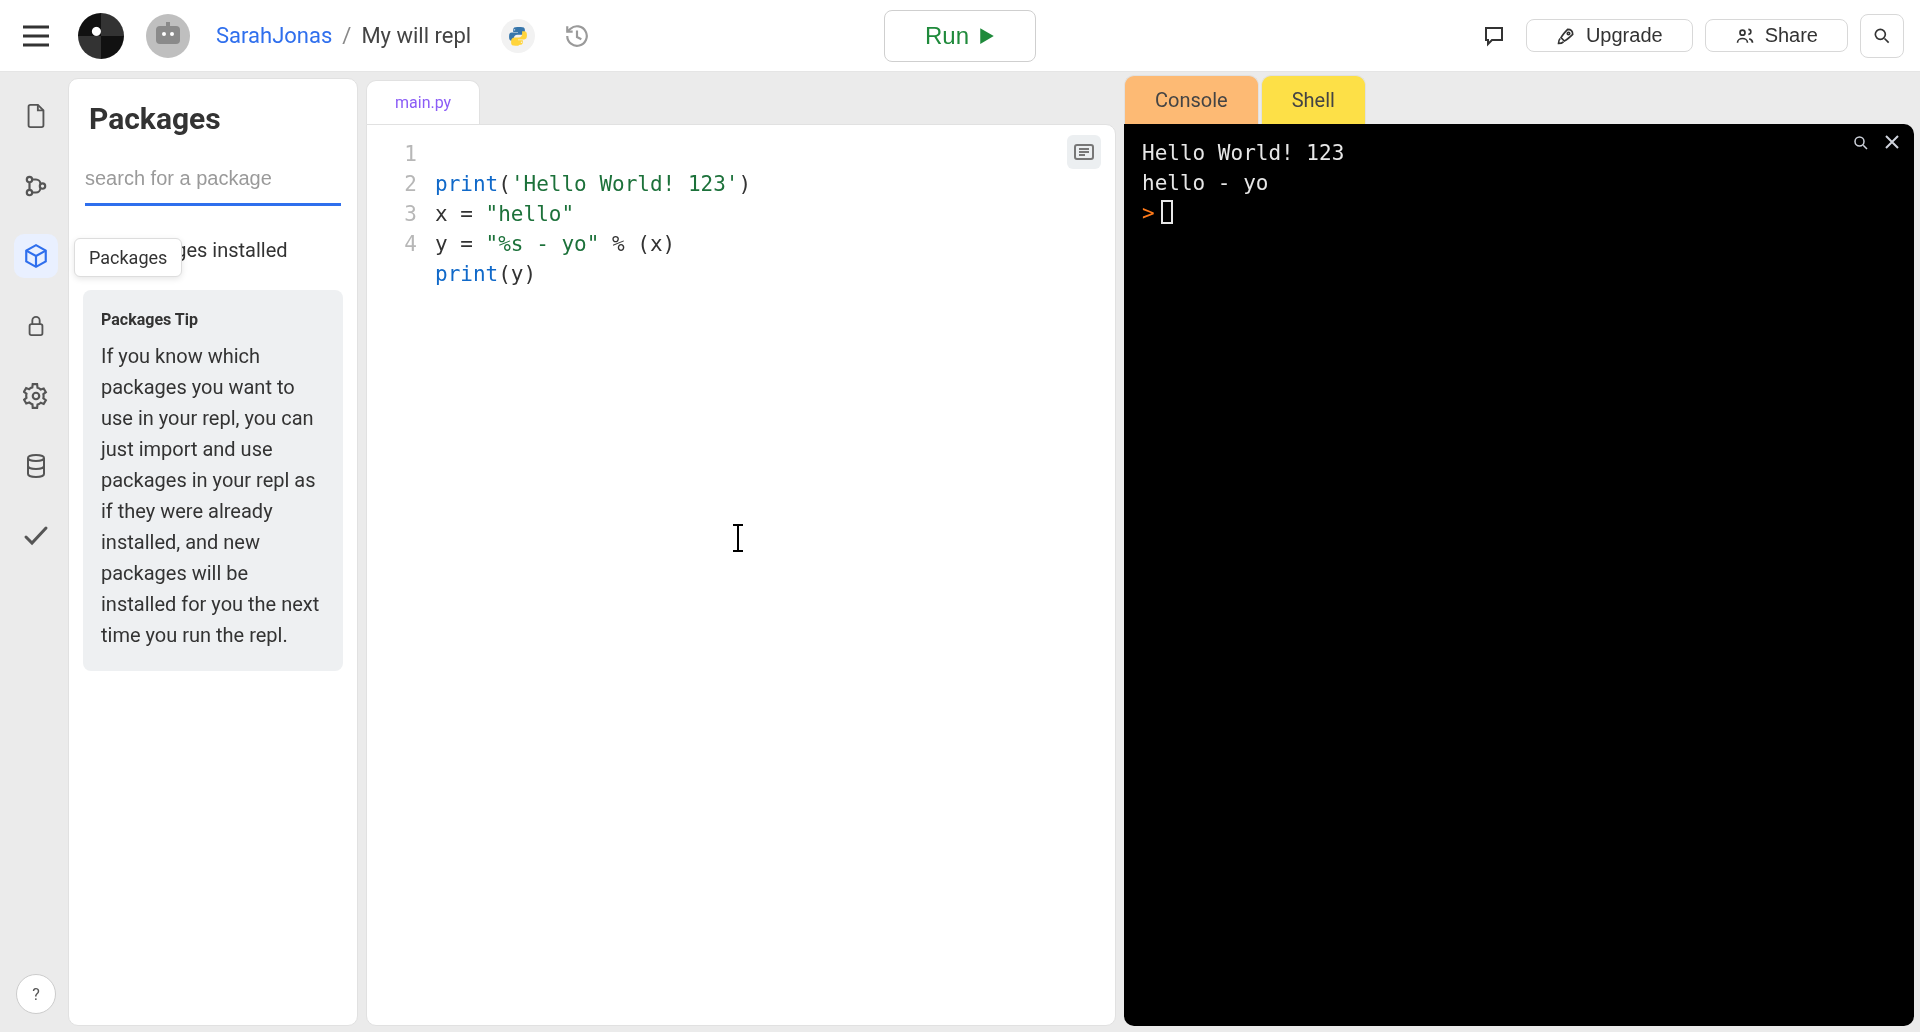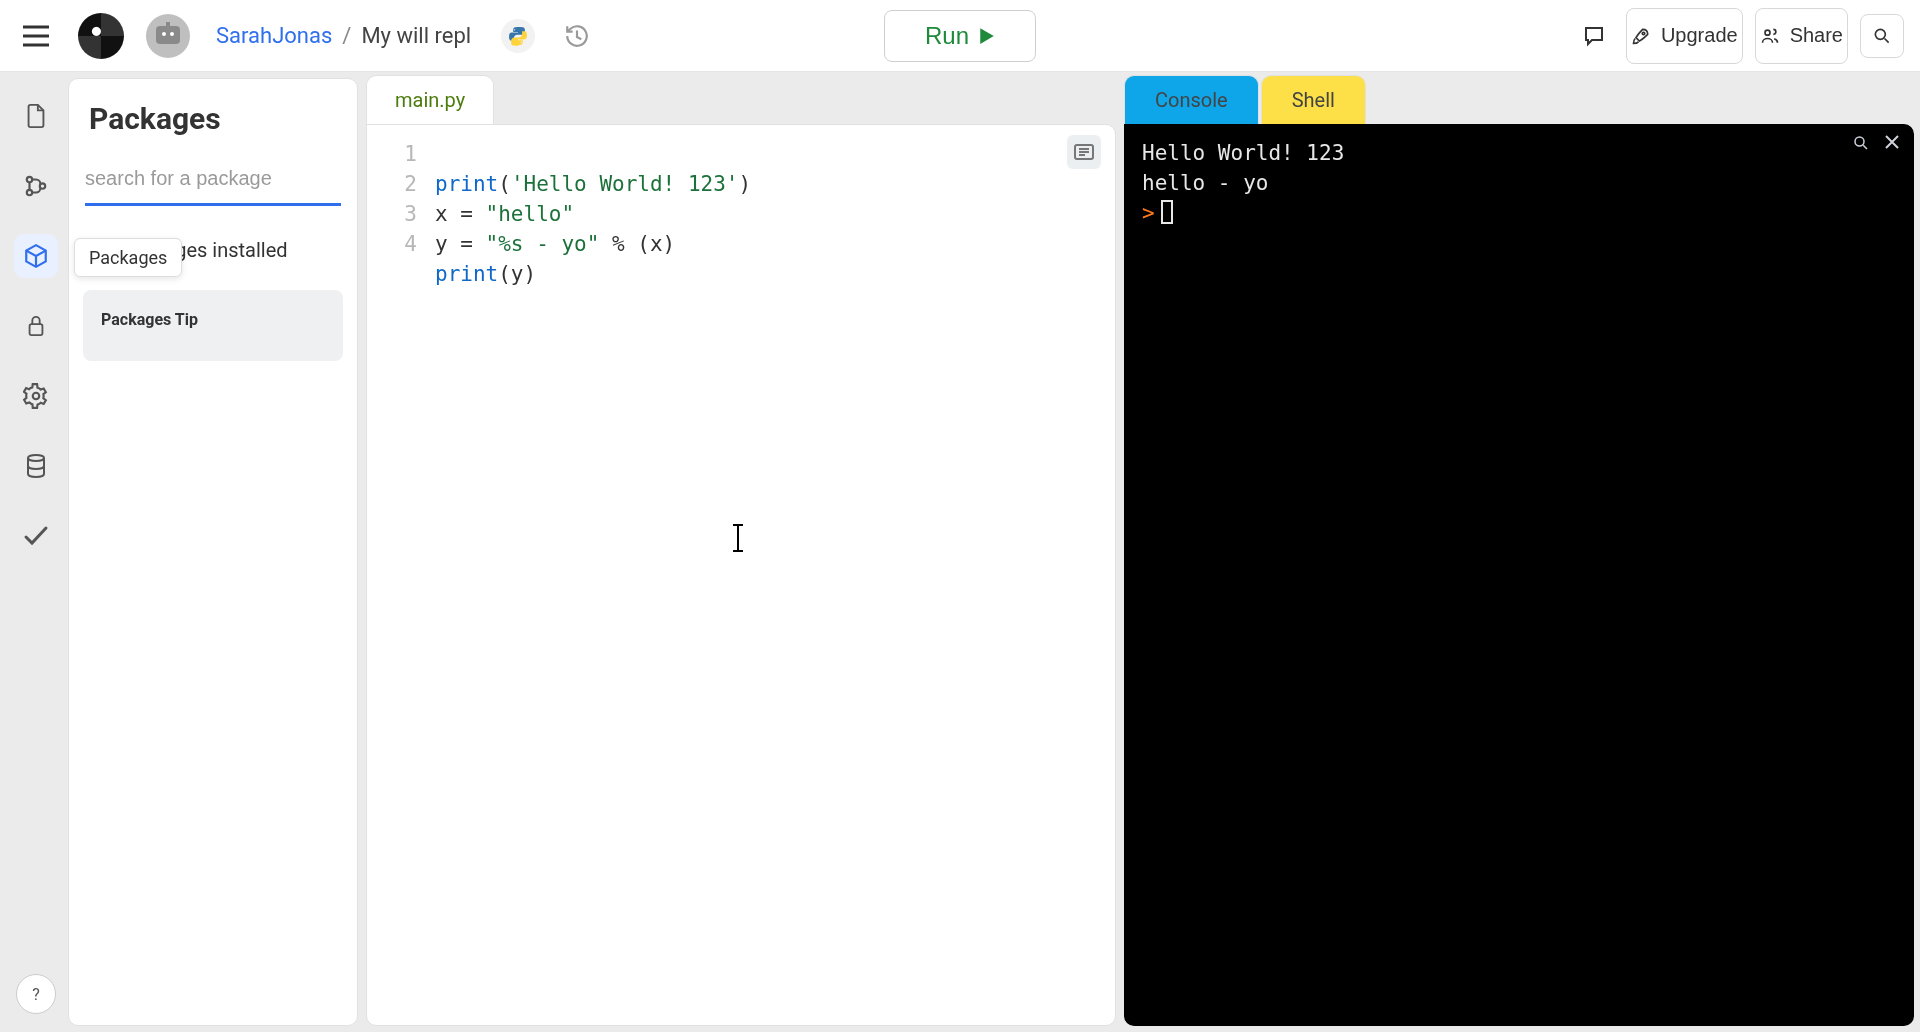--- a/index.html
+++ b/index.html
@@ -65,21 +65,21 @@
     color: #1f8a3b;
     font-size: 24px;
     font-weight: 500;
     display:flex;align-items:center;gap:10px;
     cursor:pointer;
   }
   .run-btn .play { color:#1f8a3b; font-size:18px }
 
   .top-right { margin-left:auto; display:flex; align-items:center; gap:12px; }
   .pill-btn {
-    height: 56px; padding: 0 4px;
+    height: 33px; padding: 0 29px;
     border:1px solid #d8d8d8; border-radius: 8px;
     background:#fff; font-size:20px; color:#333;
     display:flex;align-items:center;gap:10px;cursor:pointer;
   }
   .sq-btn { width:44px;height:44px;border:1px solid #d8d8d8;border-radius:8px;background:#fff;
             display:flex;align-items:center;justify-content:center;cursor:pointer;}
 
   
   .workspace {
     display:flex; height: calc(100% - 72px); padding: 6px 6px 6px 4px; gap: 8px;
@@ -128,21 +128,21 @@
   .tip-card h3{font-size:16px;font-weight:700;margin-bottom:12px;}
   .tip-card p{font-size:20px;line-height:1.55;color:#333;}
 
   
   .editor-col {
     flex:1; display:flex; flex-direction:column; background:transparent;
     min-width:0;
   }
   .editor-tabs { display:flex; align-items:flex-end; height:46px; }
   .editor-tab {
-    padding: 12px 28px; font-size:20px;color:#4d7c0f;
+    padding: 12px 28px; font-size:16px;color:#8b5cf6;
     background:#fff;border:1px solid #e1e1e1;border-bottom:none;
     border-top-left-radius:10px;border-top-right-radius:10px;cursor:pointer;
   }
   .editor-surface {
     flex:1; background:#fff;border:1px solid #e1e1e1;border-radius:0 10px 10px 10px;
     position:relative;display:flex;font-family:Menlo,Consolas,monospace;font-size:21px;
     overflow:hidden;
   }
   .editor-toolbar-btn{
     position:absolute;top:10px;right:14px;width:34px;height:34px;border-radius:6px;
@@ -169,21 +169,21 @@
   
   .console-col{
     width:790px;display:flex;flex-direction:column;
   }
   .console-tabs{display:flex;align-items:flex-end;height:46px;}
   .console-tab{
     padding:12px 30px;font-size:20px;color:#444;cursor:pointer;
     background:#f2f3f4;border:1px solid #e1e1e1;border-bottom:none;
   }
   .console-tab.active{
-    background:#0ea5e9;border-top-left-radius:10px;border-top-right-radius:10px;
+    background:#fdba74;border-top-left-radius:10px;border-top-right-radius:10px;
   }
   .console-tab.inactive{background:#fde047;border-radius:10px 10px 0 0;margin-left:2px;}
   .terminal{
     flex:1;background:#000000;border-radius:0 10px 10px 10px;
     color:#e7e7e7;font-family:Menlo,Consolas,monospace;font-size:21px;
     padding:14px 18px;position:relative;line-height:30px;
   }
   .terminal .prompt{color:#ff7a1a;}
   .terminal .cur{display:inline-block;width:12px;height:24px;border:2px solid #e7e7e7;vertical-align:-4px;margin-left:6px;}
   .term-ctrls{position:absolute;top:10px;right:14px;display:flex;gap:14px;color:#cfd3dc;}
@@ -324,20 +324,21 @@
         <span>?</span>
       </div>
     </div>
 
     <div class="packages-panel">
       <div class="panel-title">Packages</div>
       <input class="pkg-search" placeholder="search for a package" style="">
       <div class="no-pkgs">No packages installed</div>
       <div class="tip-card">
         <h3>Packages Tip</h3>
+        <p>If you know which packages you want to use in your repl, you can just import and use packages in your repl as if they were already installed, and new packages will be installed for you the next time you run the repl.</p>
       </div>
     </div>
   </div>
 
   <div class="editor-col">
     <div class="editor-tabs">
       <div class="editor-tab">main.py</div>
     </div>
     <div class="editor-surface">
       <div class="editor-toolbar-btn">

